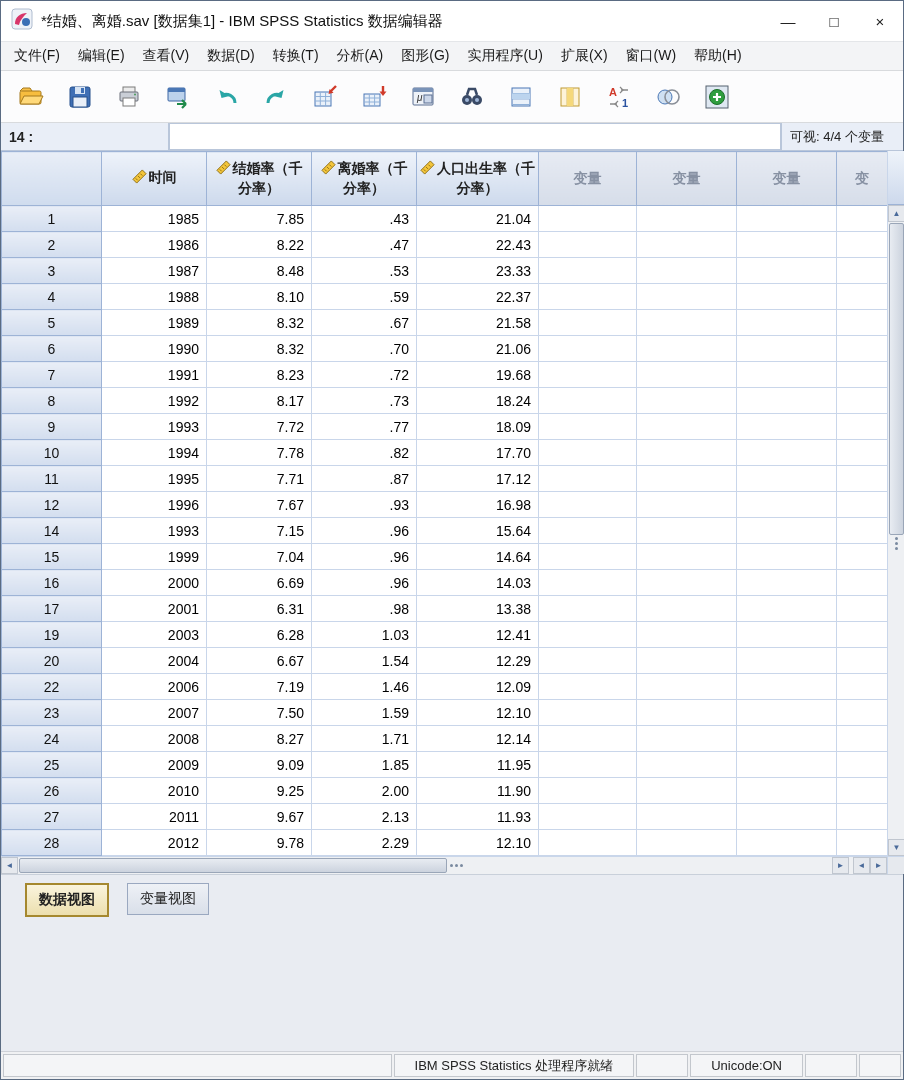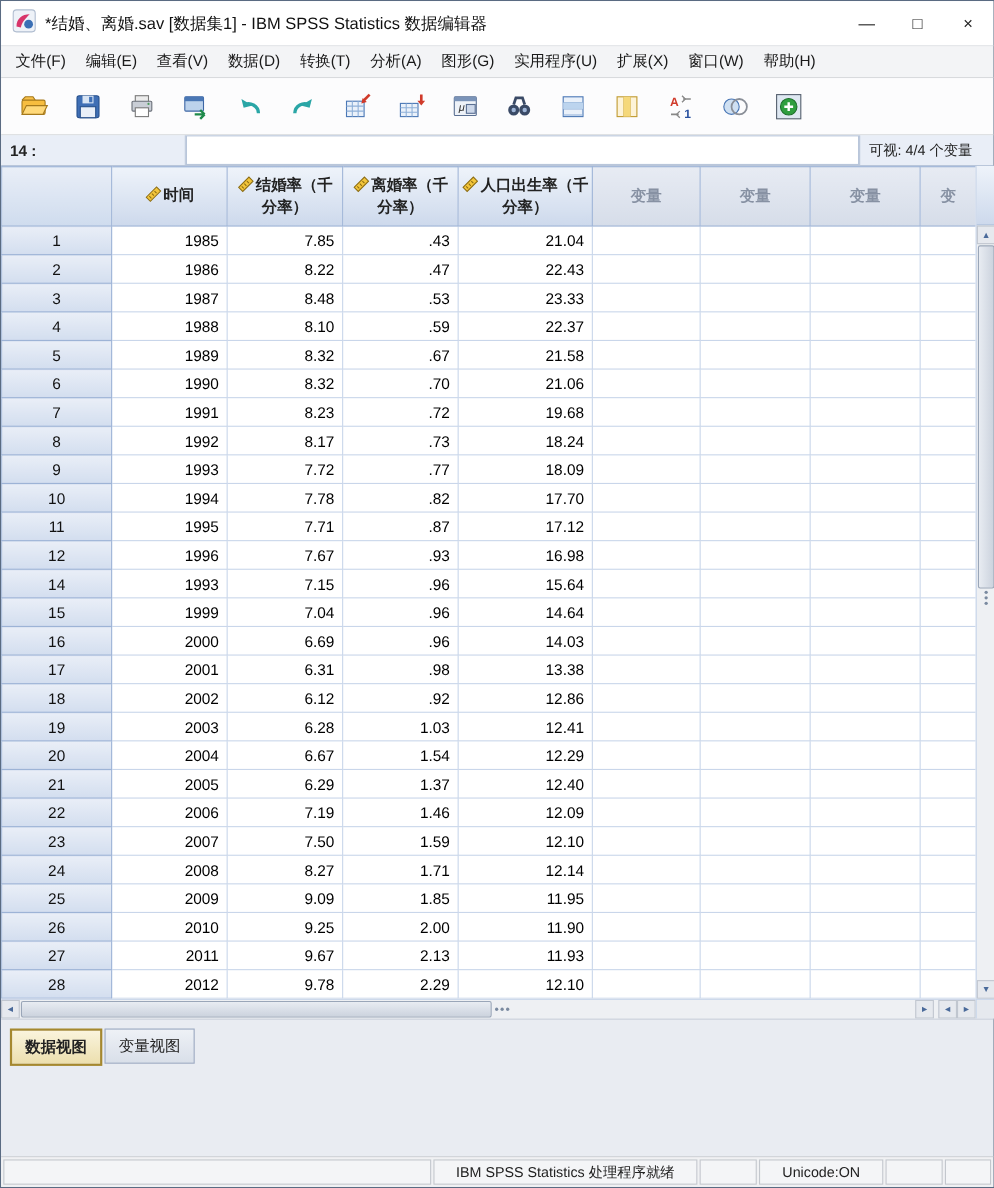--- a/index.html
+++ b/index.html
@@ -56,21 +56,21 @@
   .h-scroll { grid-column:1; grid-row:2; display:flex; align-items:stretch; background:#eef0f3; border-top:1px solid #c9d6ea; }
   .h-btn { width:17px; flex:none; display:flex; align-items:center; justify-content:center; font-size:8px; color:#4a6a9a; background:#e6e9ee; border:1px solid #c0c6cf; }
   .h-thumb { width:428px; flex:none; margin:1px; background:linear-gradient(#e8ecf2,#ccd3de); border:1px solid #9aa6b8; border-radius:2px; }
   .h-handle { width:16px; flex:none; display:flex; align-items:center; justify-content:center; gap:2px; }
   .h-track { flex:1; }
   .h-mini { display:flex; flex:none; margin-left:4px; }
   .corner-sq { grid-column:2; grid-row:2; background:#e6e9ee; border-left:1px solid #c9d6ea; border-top:1px solid #c9d6ea; }
 
   
   .tabs-bar { flex:1; background:#e9ecf2; border-top:1px solid #c9d0da; padding:8px 0 0 8px; display:flex; gap:2px; align-items:flex-start; }
-  .tab { padding:6px 12px; font-size:14px; border:1px solid #9aa8c0; background:linear-gradient(#eef1f6,#d9dfe9); color:#222; white-space:nowrap; }
+  .tab { padding:6px 12px; font-size:14px; border:1px solid #9aa8c0; background:linear-gradient(#eef1f6,#d9dfe9); color:#222; white-space:nowrap;margin-left:16px; }
   .tab.active { border:2px solid #a5882f; background:linear-gradient(#faf4dd,#ecdfae); font-weight:bold; }
 
   
   .statusbar { height:28px; flex:none; background:#f0f1f3; border-top:1px solid #cfd2d8; display:flex; align-items:stretch; font-size:13px; color:#222; padding:1px; }
   .seg { border:1px solid #c3c7cd; margin:1px; display:flex; align-items:center; padding:0 20px; white-space:nowrap; background:#f4f5f7; }
   .seg-fill { flex:1; }
   .seg-small { width:52px; flex:none; }
   .seg-tiny { width:40px; flex:none; }
 </style>
 </head>
@@ -475,58 +475,36 @@
               <td>2001</td>
               <td>6.31</td>
               <td>.98</td>
               <td>13.38</td>
               <td class="empty"></td>
               <td class="empty"></td>
               <td class="empty"></td>
               <td class="empty"></td>
             </tr>
             <tr>
-              <th class="rowhdr">18</th>
-              <td>2002</td>
-              <td>6.12</td>
-              <td>.92</td>
-              <td>12.86</td>
-              <td class="empty"></td>
-              <td class="empty"></td>
-              <td class="empty"></td>
-              <td class="empty"></td>
-            </tr>
-            <tr>
               <th class="rowhdr">19</th>
               <td>2003</td>
               <td>6.28</td>
               <td>1.03</td>
               <td>12.41</td>
               <td class="empty"></td>
               <td class="empty"></td>
               <td class="empty"></td>
               <td class="empty"></td>
             </tr>
             <tr>
               <th class="rowhdr">20</th>
               <td>2004</td>
               <td>6.67</td>
               <td>1.54</td>
               <td>12.29</td>
-              <td class="empty"></td>
-              <td class="empty"></td>
-              <td class="empty"></td>
-              <td class="empty"></td>
-            </tr>
-            <tr>
-              <th class="rowhdr">21</th>
-              <td>2005</td>
-              <td>6.29</td>
-              <td>1.37</td>
-              <td>12.40</td>
               <td class="empty"></td>
               <td class="empty"></td>
               <td class="empty"></td>
               <td class="empty"></td>
             </tr>
             <tr>
               <th class="rowhdr">22</th>
               <td>2006</td>
               <td>7.19</td>
               <td>1.46</td>

